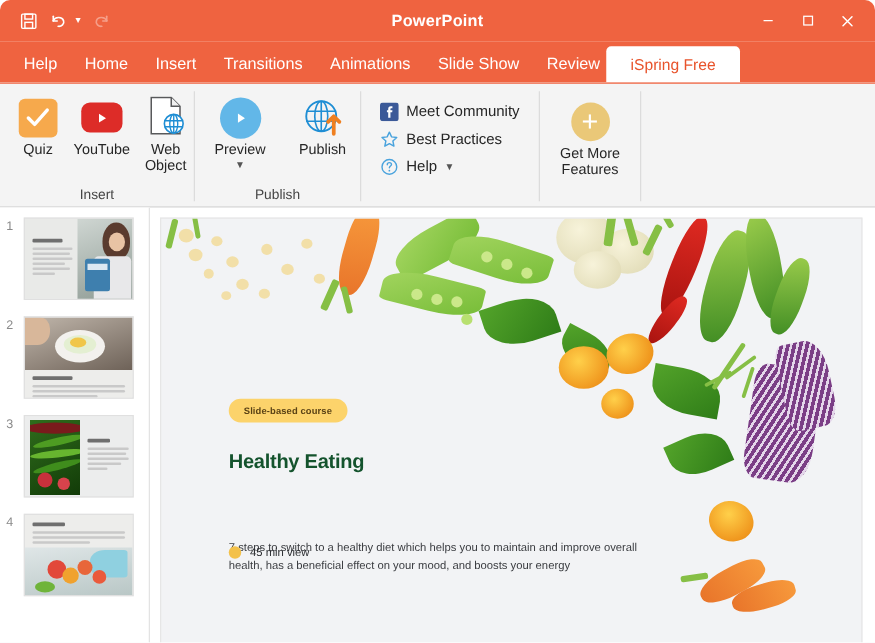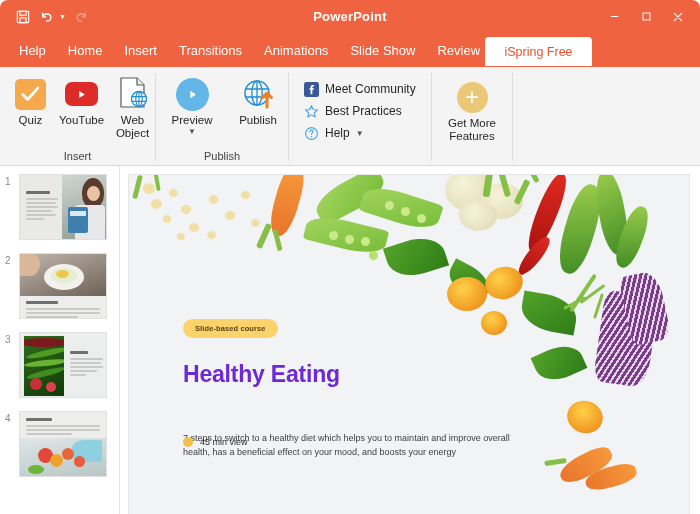--- a/index.html
+++ b/index.html
@@ -129,21 +129,21 @@
   }
   .slide-inner { position: absolute; inset: 0; }
 
   .badge {
     position: absolute; left: 54px; top: 144px;
     background: #fcd36b; color: #5a4215; font-size: 7.5px; font-weight: bold;
     padding: 5px 12px; border-radius: 10px; letter-spacing: .1px;
   }
   .slide-title {
     position: absolute; left: 54px; top: 186px;
-    font-size: 23px; font-weight: bold; color: #6d28d9; letter-spacing: -.2px; text-align: center;
+    font-size: 16px; font-weight: bold; color: #14532d; letter-spacing: -.2px; text-align: center;
   }
   .slide-sub {
     position: absolute; left: 54px; top: 208px; width: 350px;
     font-size: 9px; color: #3a3c40; line-height: 14px; margin-top: 48px;
   }
   .slide-meta {
     position: absolute; left: 54px; top: 262px;
     display: flex; align-items: center; gap: 7px;
     font-size: 9px; color: #2b2d31;
   }

